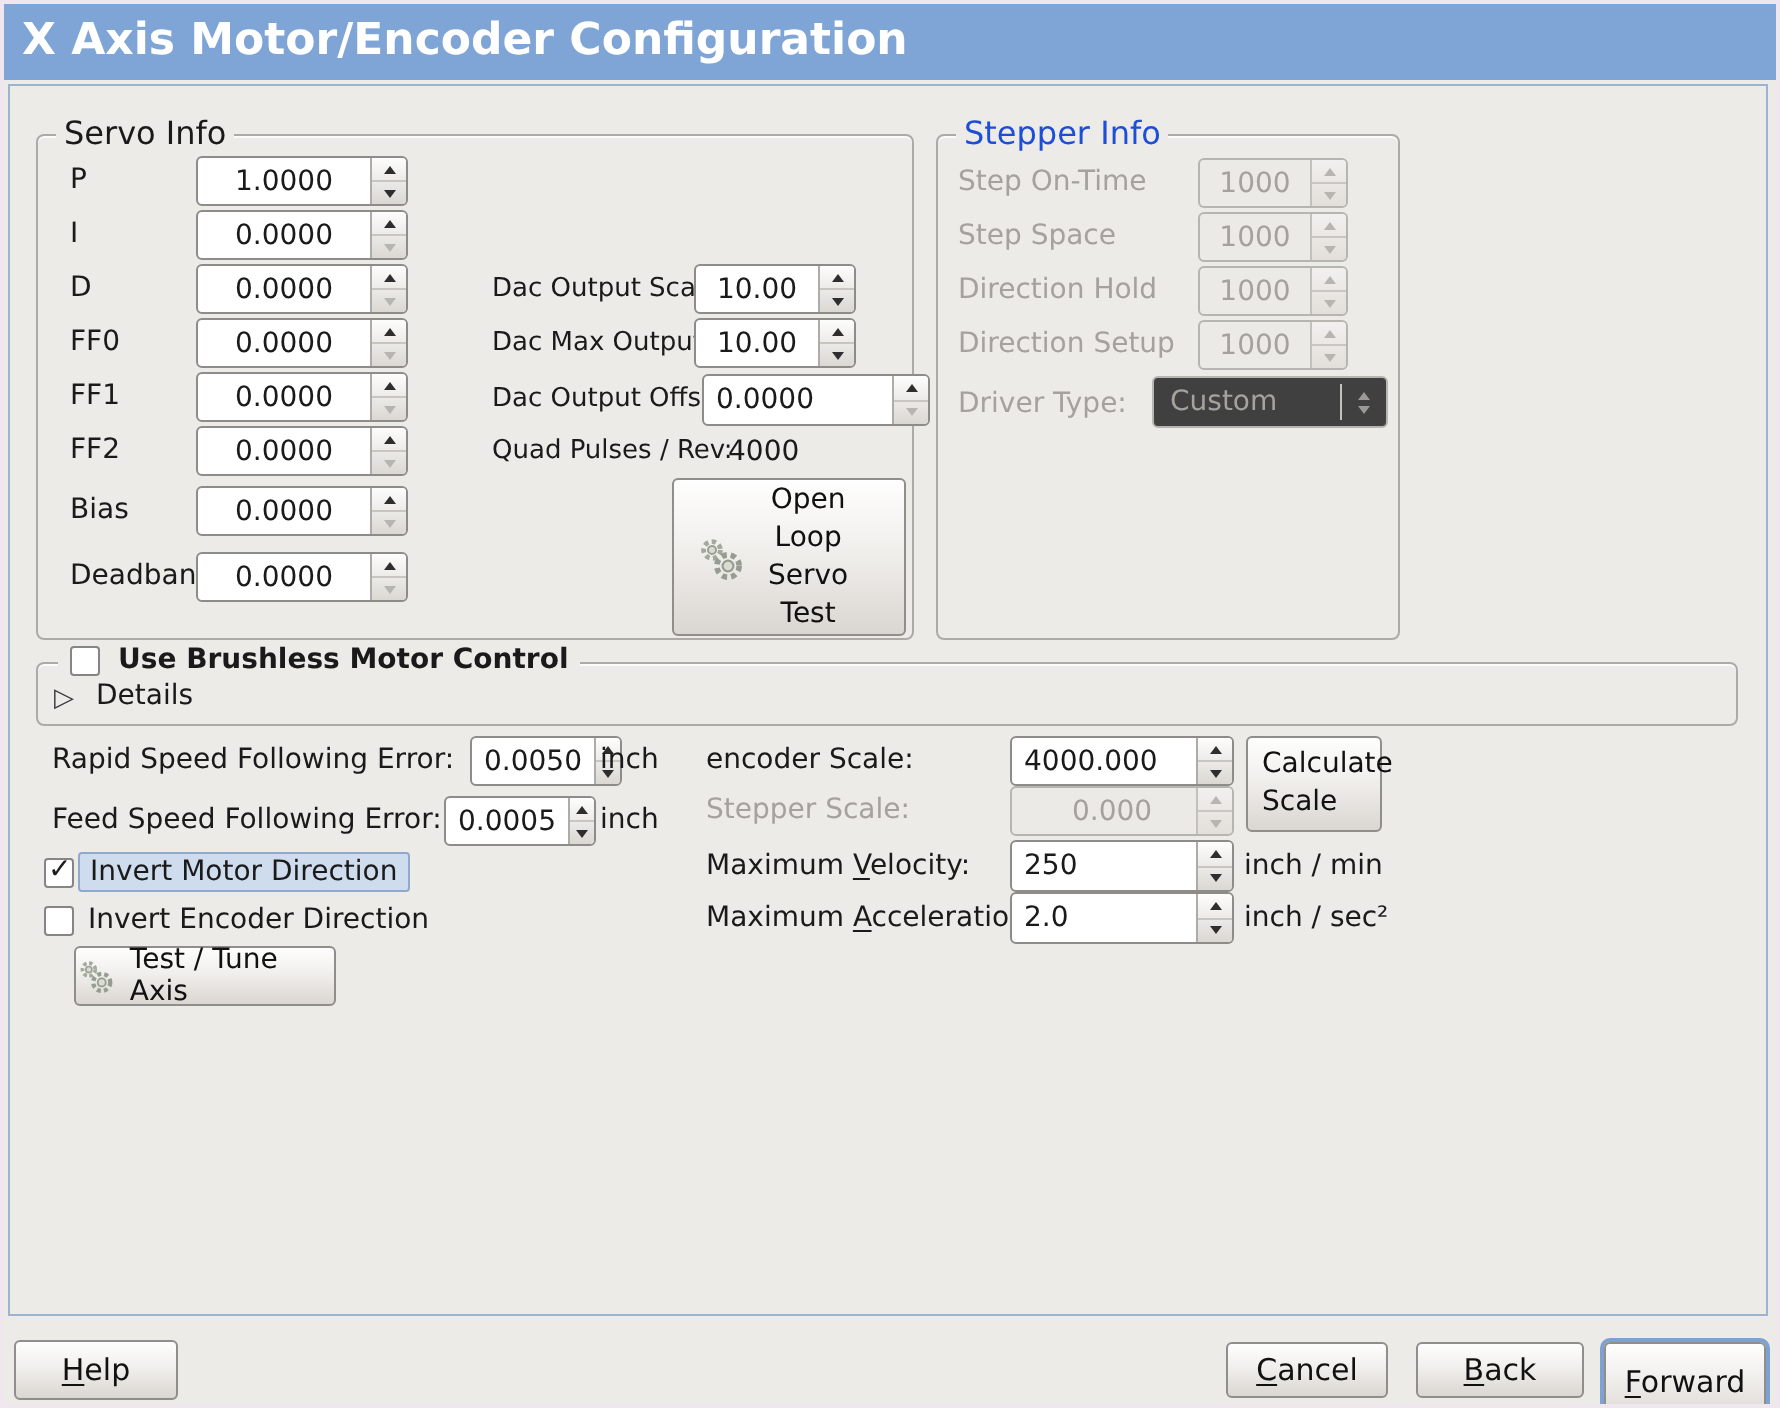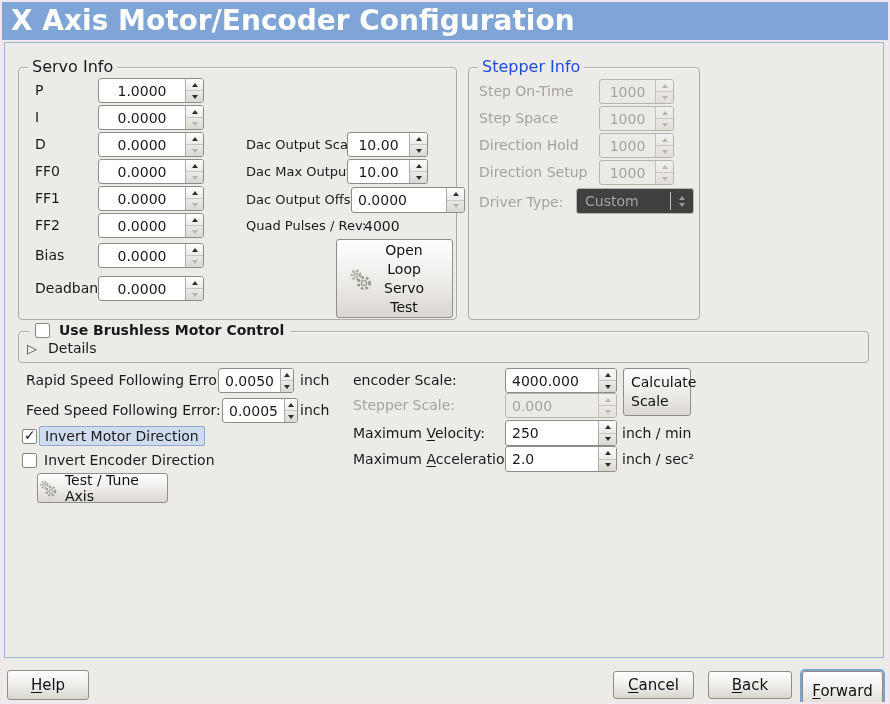--- a/index.html
+++ b/index.html
@@ -4,21 +4,21 @@
 <style>
   html,body{margin:0;padding:0;}
   body{
     width:890px;height:704px;position:relative;overflow:hidden;
     background:#edebe8;font-family:"DejaVu Sans","Liberation Sans",sans-serif;
     color:#1a1a1a;-webkit-font-smoothing:antialiased;
   }
   .outer-border{position:absolute;inset:0;border:2px solid #efe7ed;pointer-events:none;z-index:30;}
   .titlebar{
     position:absolute;left:2px;top:2px;width:886px;height:38px;
-    background:#7fa5d6;color:#ffffff;font-weight:bold;font-size:28px;
+    background:#7fa5d6;color:#ffffff;font-weight:bold;font-size:22px;
     line-height:38px;padding-left:9px;box-sizing:border-box;
   }
   .main-frame{
     position:absolute;left:4px;top:42px;width:880px;height:616px;
     border:1px solid #9db4d0;background:#edebe8;box-sizing:border-box;
   }
   
   .frame{position:absolute;border:1px solid #adaba7;border-radius:4px;box-shadow:inset 0 1px 0 #fbfaf9;}
   .frame-title{position:absolute;top:-9px;left:9px;background:#edebe8;padding:0 4px;font-size:16px;line-height:16px;}
   .frame-title.dis{color:#1d4ed8;}
@@ -258,21 +258,21 @@
     <span class="cb" style="position:relative;flex:none;"></span>
     <span style="font-size:14px;font-weight:bold;white-space:nowrap;">Use Brushless Motor Control</span>
   </span>
   <span style="position:absolute;left:8px;top:6px;display:flex;align-items:center;gap:11px;">
     <span class="tri"></span>
     <span style="font-size:14px;">Details</span>
   </span>
 </div>
 
 <span class="lbl" style="left:26px;top:368px;line-height:25px;">Rapid Speed Following Error:</span>
-<div class="spin" style="left:218px;top:368px;width:76px;">
+<div class="spin" style="left:235px;top:368px;width:76px;">
     <span class="entry">0.0050</span>
     <span class="sbtns">
       <span class="sb up"></span>
       <span class="sb dn"></span>
     </span>
   </div>
 <span class="unit" style="left:300px;top:368px;line-height:25px;">inch</span>
 
 <span class="lbl" style="left:26px;top:398px;line-height:25px;">Feed Speed Following Error:</span>
 <div class="spin" style="left:222px;top:398px;width:76px;">
@@ -305,21 +305,21 @@
     <span class="entry">4000.000</span>
     <span class="sbtns">
       <span class="sb up"></span>
       <span class="sb dn"></span>
     </span>
   </div>
 <div class="btn ml" style="left:623px;top:368px;width:68px;height:48px;font-size:14px;line-height:19px;justify-content:flex-start;padding-left:7px;text-align:left;">Calculate
 Scale</div>
 
 <span class="lbl dis-txt" style="left:353px;top:393px;line-height:25px;">Stepper Scale:</span>
-<div class="spin disabled" style="left:505px;top:393px;width:112px;">
+<div class="spin disabled" style="left:505px;top:393px;width:112px;padding-left:24px;">
     <span class="entry">0.000</span>
     <span class="sbtns">
       <span class="sb up"></span>
       <span class="sb dn"></span>
     </span>
   </div>
 
 <span class="lbl" style="left:353px;top:420px;line-height:26px;"><span>Maximum </span><span class="mn">V</span><span>elocity:</span></span>
 <div class="spin" style="left:505px;top:420px;width:112px;height:26px;">
     <span class="entry">250</span>

